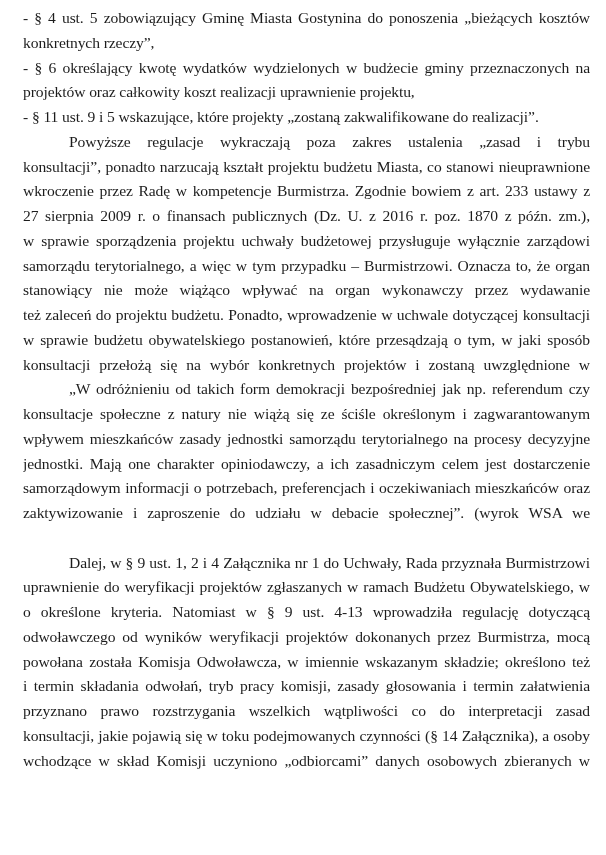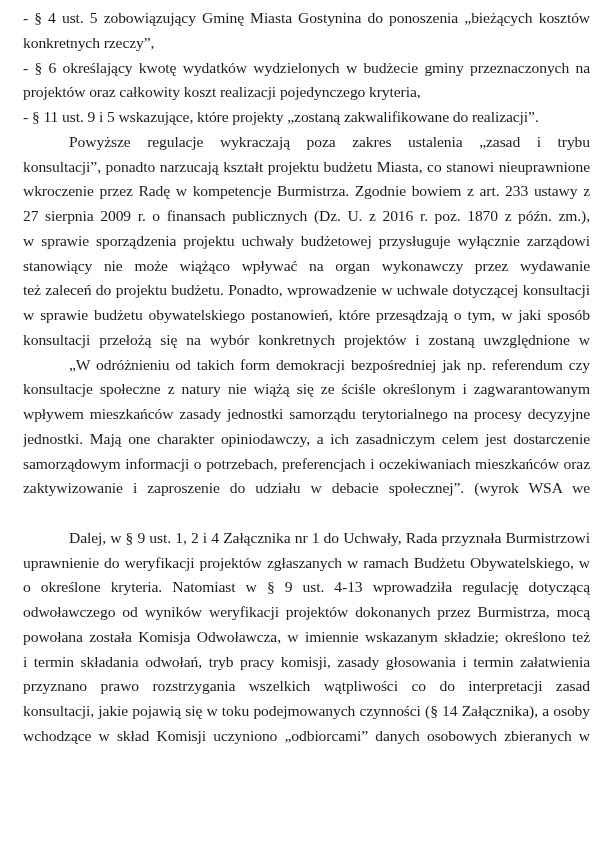--- a/index.html
+++ b/index.html
@@ -47,33 +47,34 @@
 
 <div class="page">
 
   <div>
     <span class="line justify">- § 4 ust. 5 zobowiązujący Gminę Miasta Gostynina do ponoszenia „bieżących kosztów utrzymania</span>
     <span class="line">konkretnych rzeczy”,</span>
   </div>
 
   <div>
     <span class="line justify">- § 6 określający kwotę wydatków wydzielonych w budżecie gminy przeznaczonych na realizację</span>
-    <span class="line">projektów oraz całkowity koszt realizacji pojedynczego kryteria,</span>
+    <span class="line">projektów oraz całkowity koszt realizacji uprawnienie projektu,</span>
   </div>
 
   <div>
     <span class="line">- § 11 ust. 9 i 5  wskazujące, które projekty „zostaną zakwalifikowane do realizacji”.</span>
   </div>
 
   <div>
     <span class="line justify indent">Powyższe regulacje wykraczają poza zakres ustalenia „zasad i trybu przeprowadzenia</span>
     <span class="line justify">konsultacji”, ponadto narzucają kształt projektu budżetu Miasta, co stanowi nieuprawnione</span>
     <span class="line justify">wkroczenie przez Radę w kompetencje Burmistrza. Zgodnie bowiem z art. 233 ustawy z dnia</span>
     <span class="line justify">27 sierpnia 2009 r. o finansach publicznych (Dz. U. z 2016 r. poz. 1870 z późn.  zm.), inicjatywa</span>
     <span class="line justify">w sprawie sporządzenia projektu uchwały budżetowej przysługuje wyłącznie zarządowi jednostki</span>
+    <span class="line justify">samorządu terytorialnego, a więc w tym przypadku – Burmistrzowi. Oznacza to, że organ</span>
     <span class="line justify">stanowiący nie może wiążąco wpływać na organ wykonawczy przez wydawanie wskazówek czy</span>
     <span class="line justify">też zaleceń do projektu budżetu. Ponadto, wprowadzenie w uchwale dotyczącej konsultacji</span>
     <span class="line justify">w sprawie budżetu obywatelskiego postanowień, które przesądzają o tym, w jaki sposób wyniki</span>
     <span class="line justify">konsultacji przełożą się na wybór konkretnych projektów i zostaną uwzględnione w projekcie</span>
   </div>
 
   <div>
     <span class="line justify indent">„W odróżnieniu od takich form demokracji bezpośredniej jak np. referendum czy wybory,</span>
     <span class="line justify">konsultacje społeczne z natury nie wiążą się ze ściśle określonym i zagwarantowanym prawnie</span>
     <span class="line justify">wpływem mieszkańców zasady jednostki samorządu terytorialnego na procesy decyzyjne tej</span>

